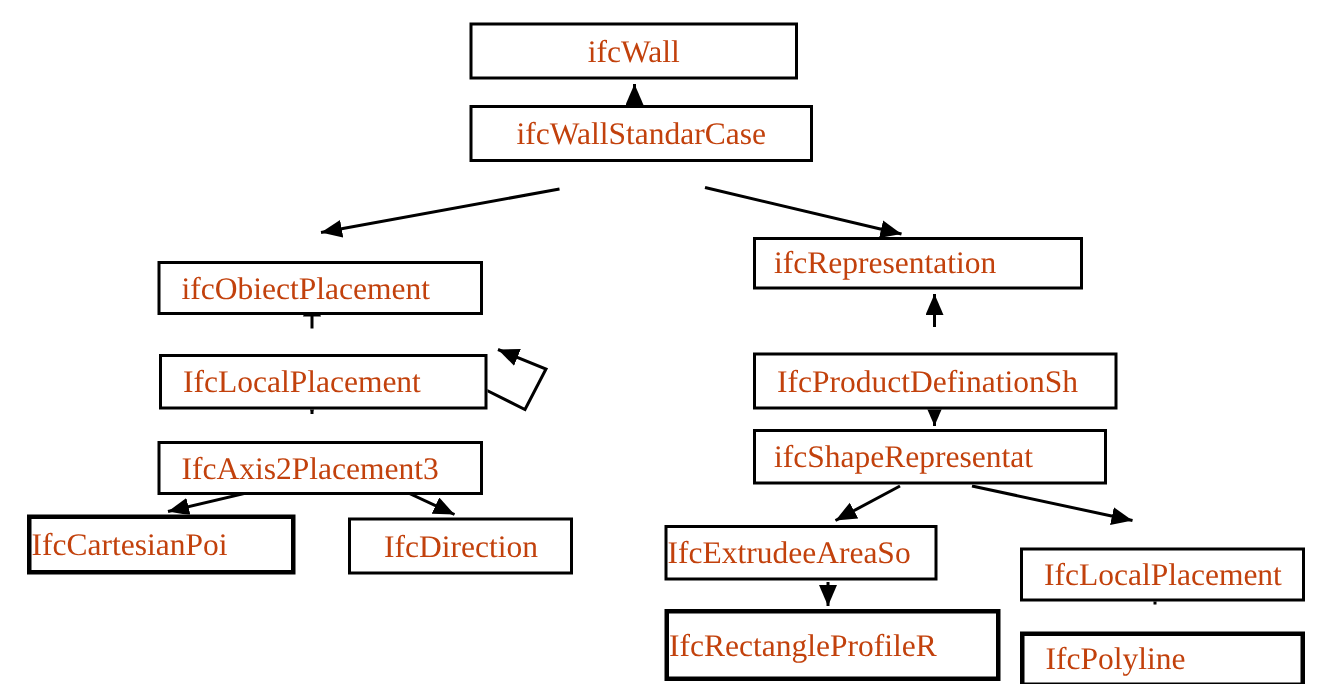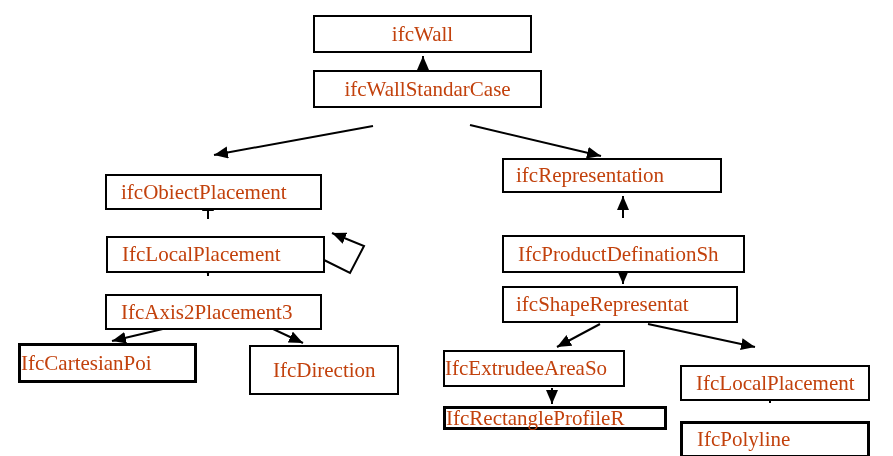--- a/index.html
+++ b/index.html
@@ -39,27 +39,27 @@
   .node.pad14 { padding-left: 14px; margin-top: 16px; }
   .node.pad16 { padding-left: 12px; }
   .node.pad22 { padding-left: 22px; }
 
   #n-wall              { left: 313px; top: 15px;  width: 219px; height: 38px; }
   #n-wallstandarcase   { left: 313px; top: 70px;  width: 229px; height: 38px; }
   #n-obiectplacement   { left: 105px; top: 158px; width: 217px; height: 36px; }
   #n-localplacement    { left: 106px; top: 220px; width: 219px; height: 37px; }
   #n-axis2placement    { left: 105px; top: 278px; width: 217px; height: 36px; }
   #n-cartesianpoi      { left: 18px;  top: 343px; width: 179px; height: 40px; border-width: 3px; }
-  #n-direction         { left: 249px; top: 345px; width: 150px; height: 50px; }
+  #n-direction         { left: 232px; top: 345px; width: 150px; height: 38px; }
   #n-representation    { left: 502px; top: 158px; width: 220px; height: 35px; }
   #n-productdefination { left: 502px; top: 219px; width: 243px; height: 38px; }
   #n-shaperepresentat  { left: 502px; top: 286px; width: 236px; height: 37px; }
   #n-extrudeeareaso    { left: 443px; top: 350px; width: 182px; height: 37px; }
   #n-arbitrarvprofil   { left: 680px; top: 349px; width: 190px; height: 36px; }
-  #n-rectangleprofiler { left: 443px; top: 406px; width: 224px; height: 24px; border-width: 3px; }
+  #n-rectangleprofiler { left: 443px; top: 406px; width: 224px; height: 48px; border-width: 3px; }
   #n-polyline          { left: 680px; top: 405px; width: 190px; height: 37px; border-width: 3px; }
 </style>
 </head>
 <body>
 
 <div id="canvas">
 
   <svg id="edges-svg" viewBox="0 0 893 456" xmlns="http://www.w3.org/2000/svg">
     <defs>
       <marker id="ah" markerUnits="userSpaceOnUse" markerWidth="15" markerHeight="13" refX="14" refY="6" orient="auto">

